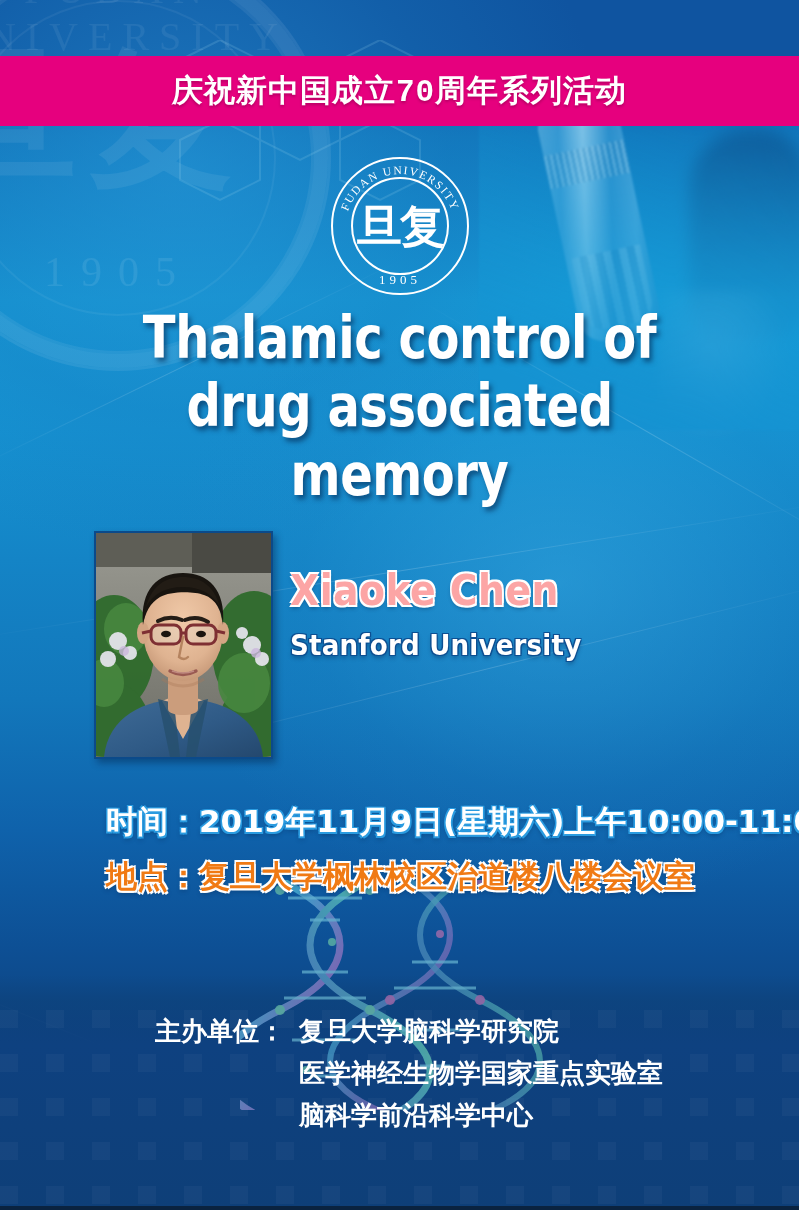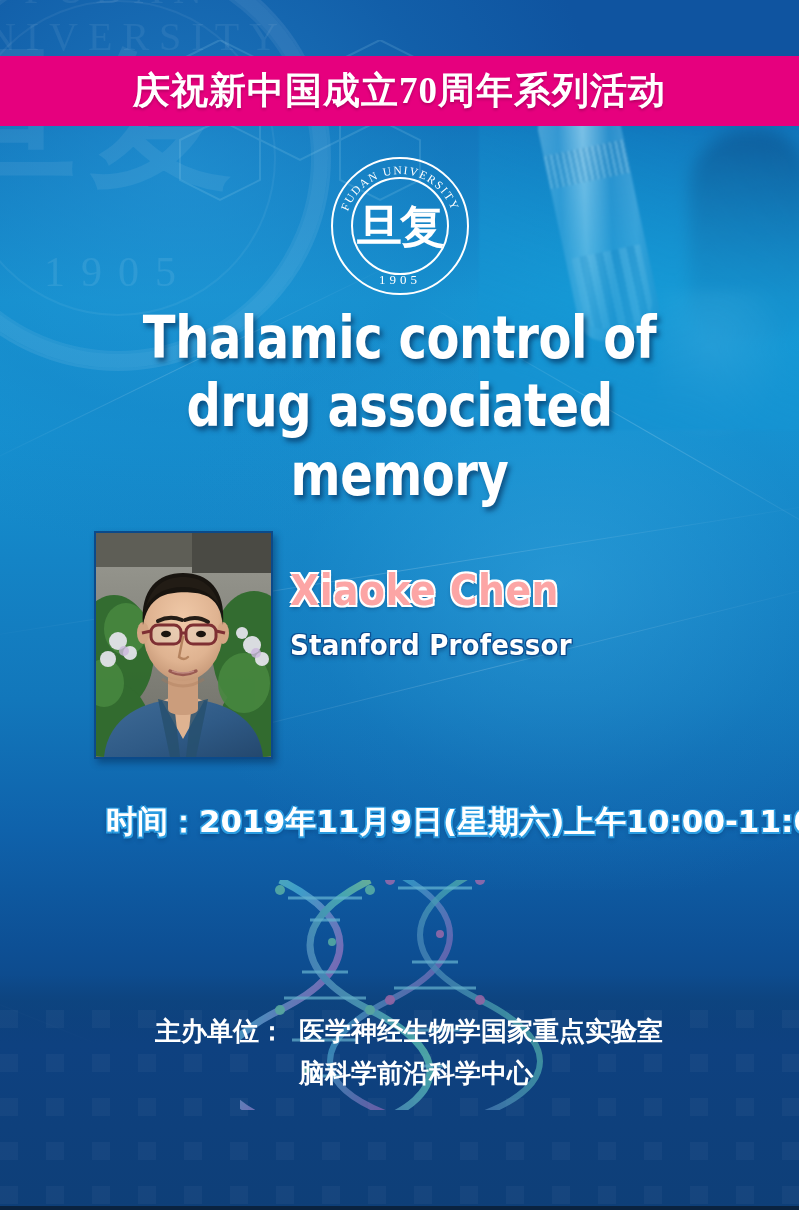--- a/index.html
+++ b/index.html
@@ -245,24 +245,24 @@
     left: 0; right: 0;
     top: 56px;
     height: 70px;
     background: #e6007e;
     display: flex;
     align-items: center;
     justify-content: center;
   }
   .banner-text {
     color: #ffffff;
-    font-size: 37px;
+    font-size: 31px;
     font-weight: bold;
     letter-spacing: 1px;
-    font-family: Liberation Serif, serif;
+    font-family: Liberation Mono, monospace;
     text-shadow: 0 2px 3px rgba(0,0,0,0.22);
     white-space: nowrap;
   }
 
   
   .seal {
     position: absolute;
     left: 331px;
     top: 157px;
     width: 138px;
@@ -625,29 +625,31 @@
 
       <path d="M74,138 q13,7 26,0" stroke="#9a5a52" stroke-width="3.4" fill="none" stroke-linecap="round"></path>
       <path d="M76,138 q11,4 22,0" stroke="#c08a80" stroke-width="1.6" fill="none"></path>
 
       <path d="M66,146 q21,14 42,0" stroke="rgba(170,120,88,0.35)" stroke-width="3" fill="none"></path>
     </svg>
   </div>
 
   <div class="speaker-block">
     <div class="speaker-name">Xiaoke Chen</div>
-    <div class="speaker-line">Stanford Professor</div>
+    <div class="speaker-line">Stanford University</div>
   </div>
 
   <div class="details">
     <div class="detail-row detail-white">时间：2019年11月9日(星期六)上午10:00-11:00</div>
+    <div class="detail-row detail-orange">地点：复旦大学枫林校区治道楼八楼会议室</div>
   </div>
 
   <div class="organizers">
     <div class="org-label">主办单位：</div>
     <div class="org-list">
+      <div class="org-item">复旦大学脑科学研究院</div>
       <div class="org-item">医学神经生物学国家重点实验室</div>
       <div class="org-item">脑科学前沿科学中心</div>
     </div>
   </div>
 
   <div class="bottom-rule"></div>
 </div>
 
 </body></html>

